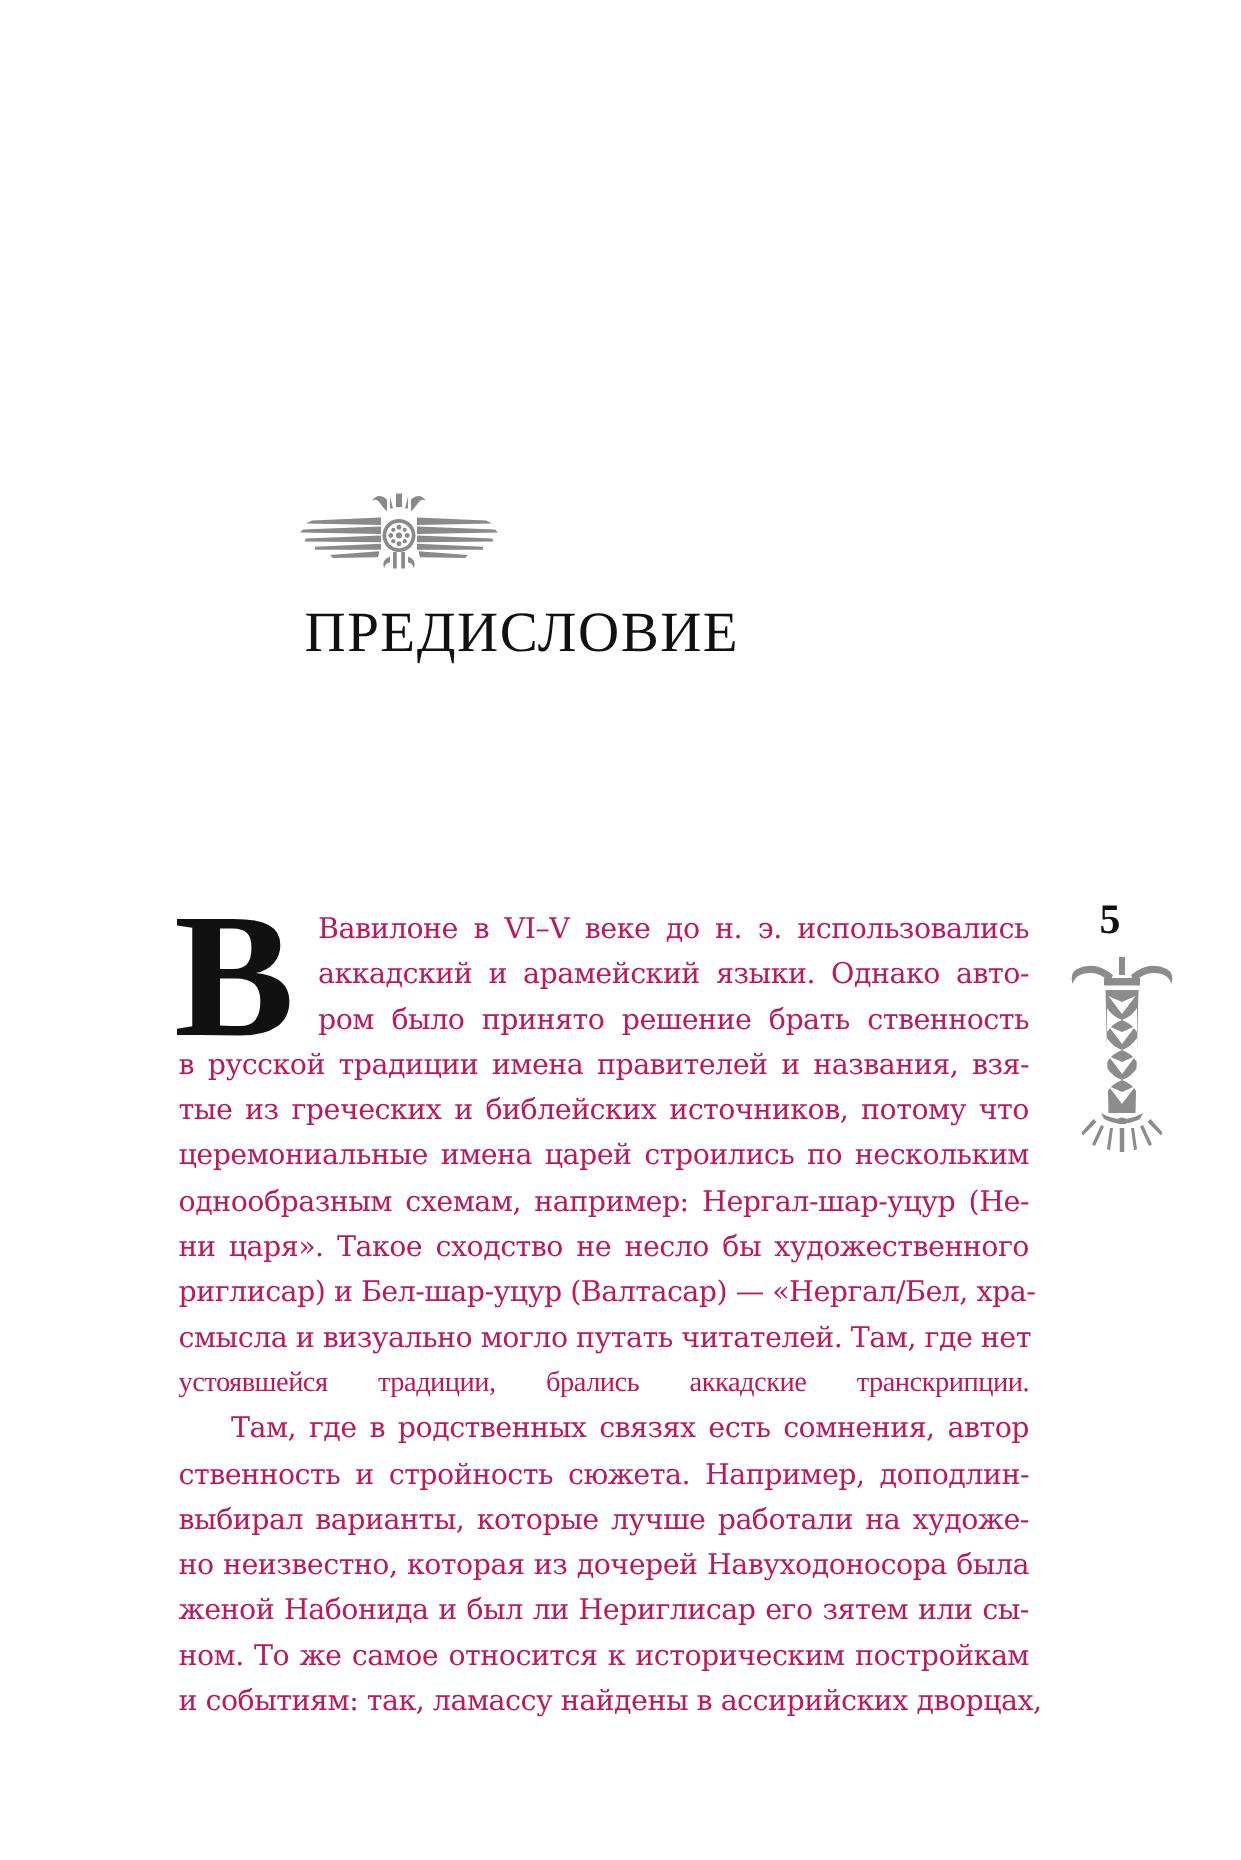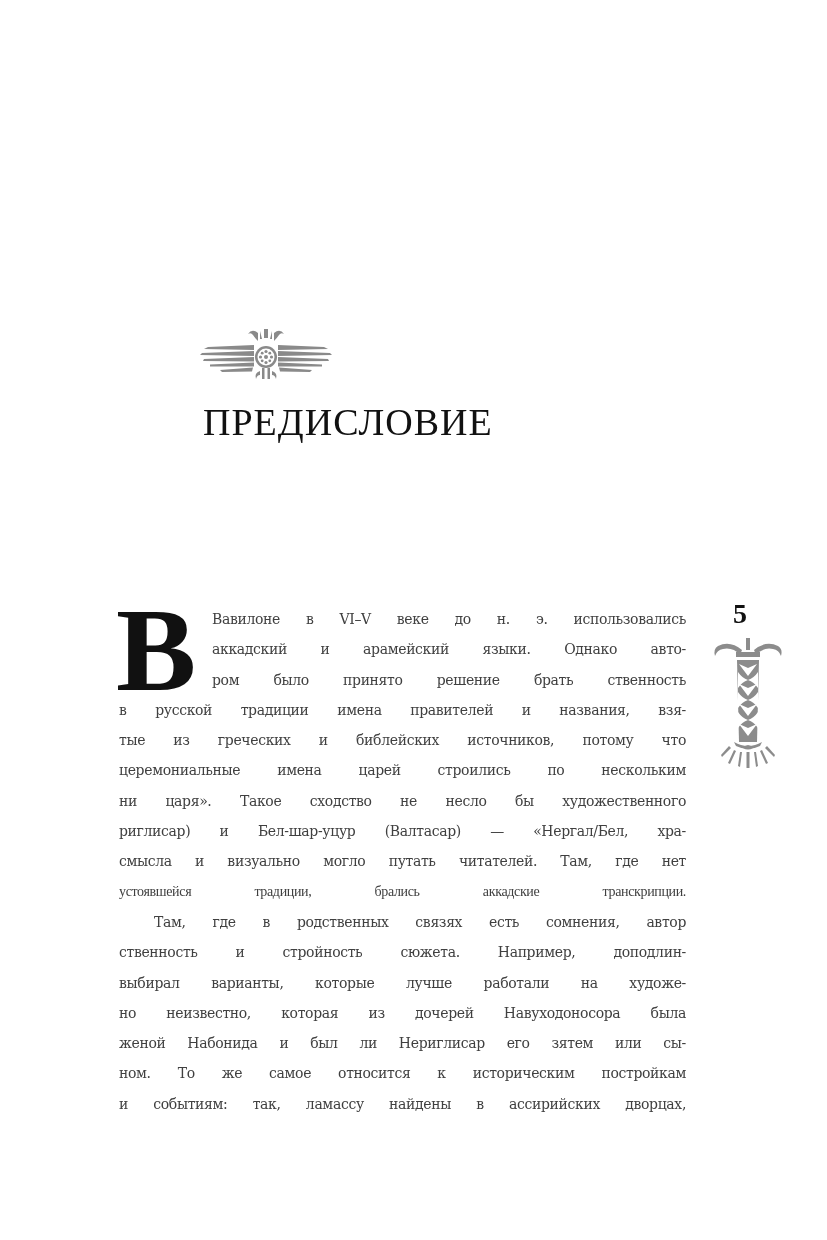--- a/index.html
+++ b/index.html
@@ -55,27 +55,27 @@
       height: 140px;
     }
     .text-body {
       position: absolute;
       left: 119px;
       top: 604px;
       width: 567px;
     }
     .line {
       font-family: "DejaVu Serif", "Liberation Serif", serif;
-      font-size: 14px;
+      font-size: 19px;
       line-height: 30.3px;
       height: 30.3px;
       white-space: nowrap;
       text-align: justify;
       text-align-last: justify;
-      color: #404040;
+      color: #be185d;
       letter-spacing: -0.35px;
     }
     .line.last {
       text-align-last: justify;
       font-family: Liberation Serif, serif;
     }
     .line.indent {
       padding-left: 35px;
     }
     .line.dropped {
@@ -197,20 +197,21 @@
       <span class="drop-cap">В</span>
     </div>
 
     <div>
       <div class="line dropped">Вавилоне в VI–V веке до н. э. использовались</div>
       <div class="line dropped">аккадский и арамейский языки. Однако авто-</div>
       <div class="line dropped">ром было принято решение брать ственность</div>
       <div class="line">в русской традиции имена правителей и названия, взя-</div>
       <div class="line">тые из греческих и библейских источников, потому что</div>
       <div class="line">церемониальные имена царей строились по нескольким</div>
+      <div class="line">однообразным схемам, например: Нергал-шар-уцур (Не-</div>
       <div class="line">ни царя». Такое сходство не несло бы художественного</div>
       <div class="line">риглисар) и Бел-шар-уцур (Валтасар) — «Нергал/Бел, хра-</div>
       <div class="line">смысла и визуально могло путать читателей. Там, где нет</div>
       <div class="line last">устоявшейся традиции, брались аккадские транскрипции.</div>
     </div>
 
     <div>
       <div class="line indent">Там, где в родственных связях есть сомнения, автор</div>
       <div class="line">ственность и стройность сюжета. Например, доподлин-</div>
       <div class="line">выбирал варианты, которые лучше работали на художе-</div>

